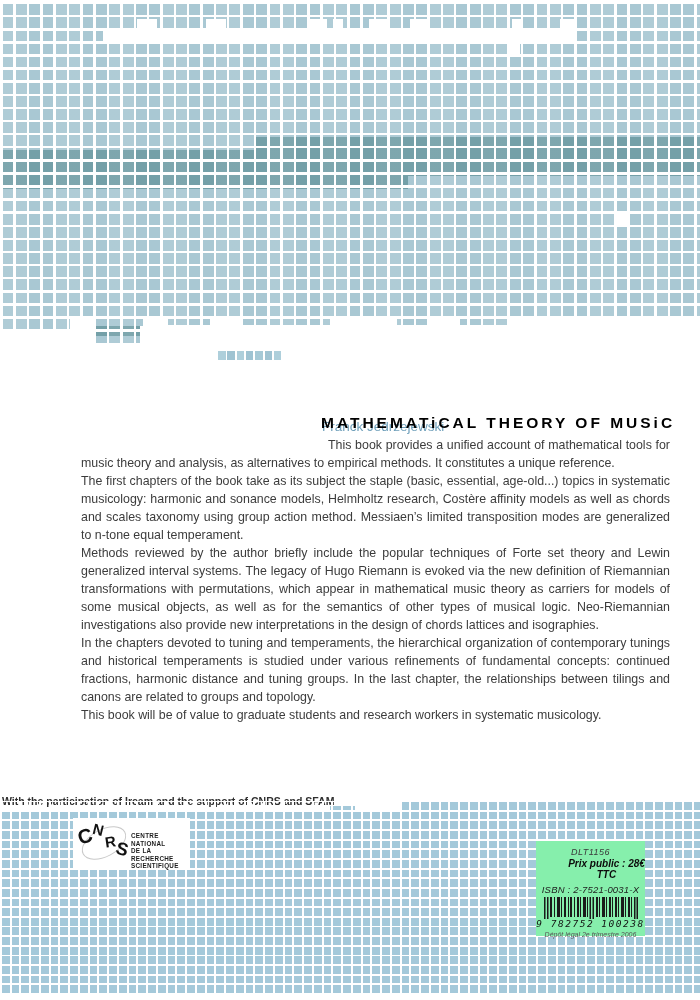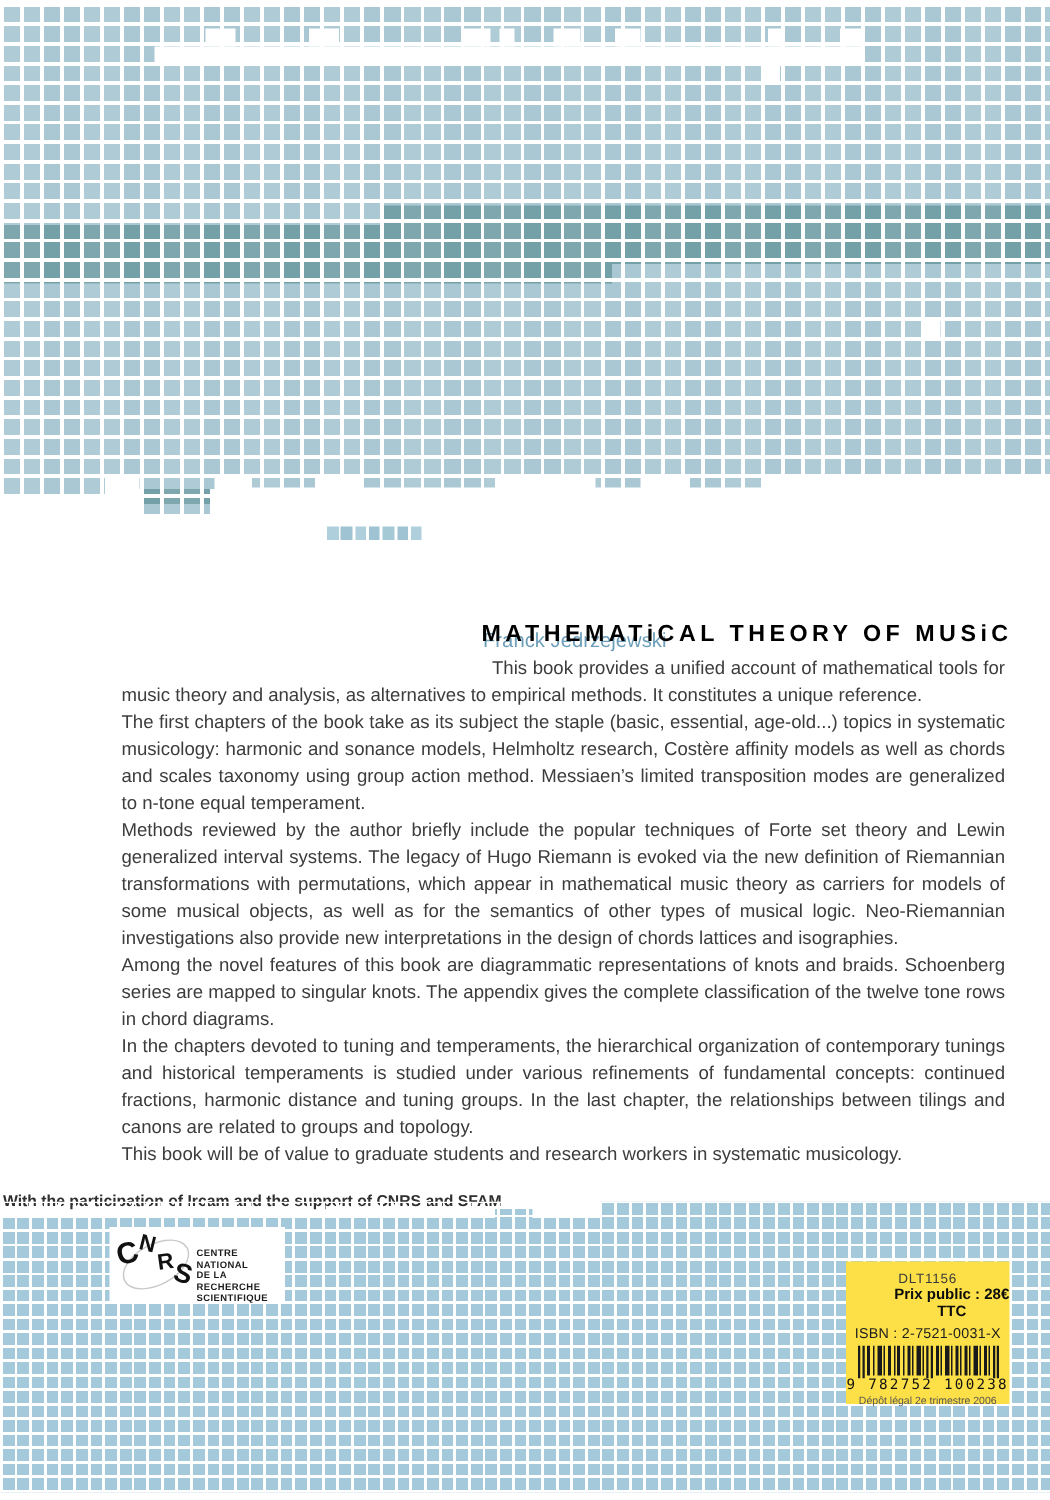--- a/index.html
+++ b/index.html
@@ -41,22 +41,22 @@
   .logo-box{position:absolute;background:#fff;}
   .cnrs-box{left:73px;top:17px;width:117px;height:50px;}
   .cnrs-letters{position:absolute;left:5px;top:3px;width:52px;height:44px;}
   .cnrs-letters span{position:absolute;font-weight:900;color:#111;}
   .cnrs-ellipse{position:absolute;left:2px;top:8px;width:46px;height:26px;border:1px solid #c9c9c9;
      border-radius:50%;transform:rotate(-28deg);}
   .cnrs-text{position:absolute;left:58px;top:14px;font-size:6.3px;font-weight:bold;
      color:#1c1c1c;line-height:7.5px;letter-spacing:.3px;}
   .sfam-box{left:196px;top:16px;width:63px;height:56px;}
   
-  .price-box{position:absolute;left:564px;top:40px;width:109px;height:95px;background:#fde047;
-     text-align:center;}
+  .price-box{position:absolute;left:536px;top:40px;width:109px;height:95px;background:#86efac;
+     text-align:center;font-style:italic;}
   .ref{margin-top:6px;font-size:9px;color:#3a3a3a;letter-spacing:.5px;}
   .price{margin-top:1px;font-size:10px;font-weight:bold;color:#0c0c0c;margin-left:32px;}
   .isbn{margin-top:4px;font-size:9.5px;color:#1d1d1d;letter-spacing:.2px;}
   .barcode{margin:2px auto 0;width:94px;height:22px;display:block;}
   .digits{font-family:"DejaVu Sans Mono",monospace;font-size:9.5px;color:#111;
      letter-spacing:1.5px;margin-top:-1px;}
   .deposit{font-size:7px;color:#555;margin-top:2px;}
 </style>
 </head>
 <body>
@@ -104,21 +104,20 @@
     <div class="csq" style="left:273.8px;background:#aecfdb;"></div>
   </div>
 
   <div class="author">Franck Jedrzejewski</div>
   <div class="book-title">MATHEMATiCAL THEORY OF MUSiC</div>
 
   <div class="blurb">
     <p class="first">This book provides a unified account of mathematical tools for music theory and analysis, as alternatives to empirical methods. It constitutes a unique reference.</p>
     <p>The first chapters of the book take as its subject the staple (basic, essential, age-old...) topics in systematic musicology: harmonic and sonance models, Helmholtz research, Costère affinity models as well as chords and scales taxonomy using group action method. Messiaen’s limited transposition modes are generalized to n-tone equal temperament.</p>
     <p>Methods reviewed by the author briefly include the popular techniques of Forte set theory and Lewin generalized interval systems. The legacy of Hugo Riemann is evoked via the new definition of Riemannian transformations with permutations, which appear in mathematical music theory as carriers for models of some musical objects, as well as for the semantics of other types of musical logic. Neo-Riemannian investigations also provide new interpretations in the design of chords lattices and isographies.</p>
-    <p>Among the novel features of this book are diagrammatic representations of knots and braids. Schoenberg series are mapped to singular knots. The appendix gives the complete classification of the twelve tone rows in chord diagrams.</p>
     <p>In the chapters devoted to tuning and temperaments, the hierarchical organization of contemporary tunings and historical temperaments is studied under various refinements of fundamental concepts: continued fractions, harmonic distance and tuning groups. In the last chapter, the relationships between tilings and canons are related to groups and topology.</p>
     <p>This book will be of value to graduate students and research workers in systematic musicology.</p>
   </div>
 
   <div class="participation">With the participation of Ircam and the support of CNRS and SFAM</div>
 
   <div class="mosaic" style="top:801px;width:700px;height:194px;">
     <div class="mz lb" style="left:400px;top:0;width:300px;height:11px;"></div>
     <div class="mz lb" style="left:330px;top:5px;width:25px;height:6px;"></div>
     <div class="mz lb" style="left:0;top:11px;width:700px;height:183px;"></div>

